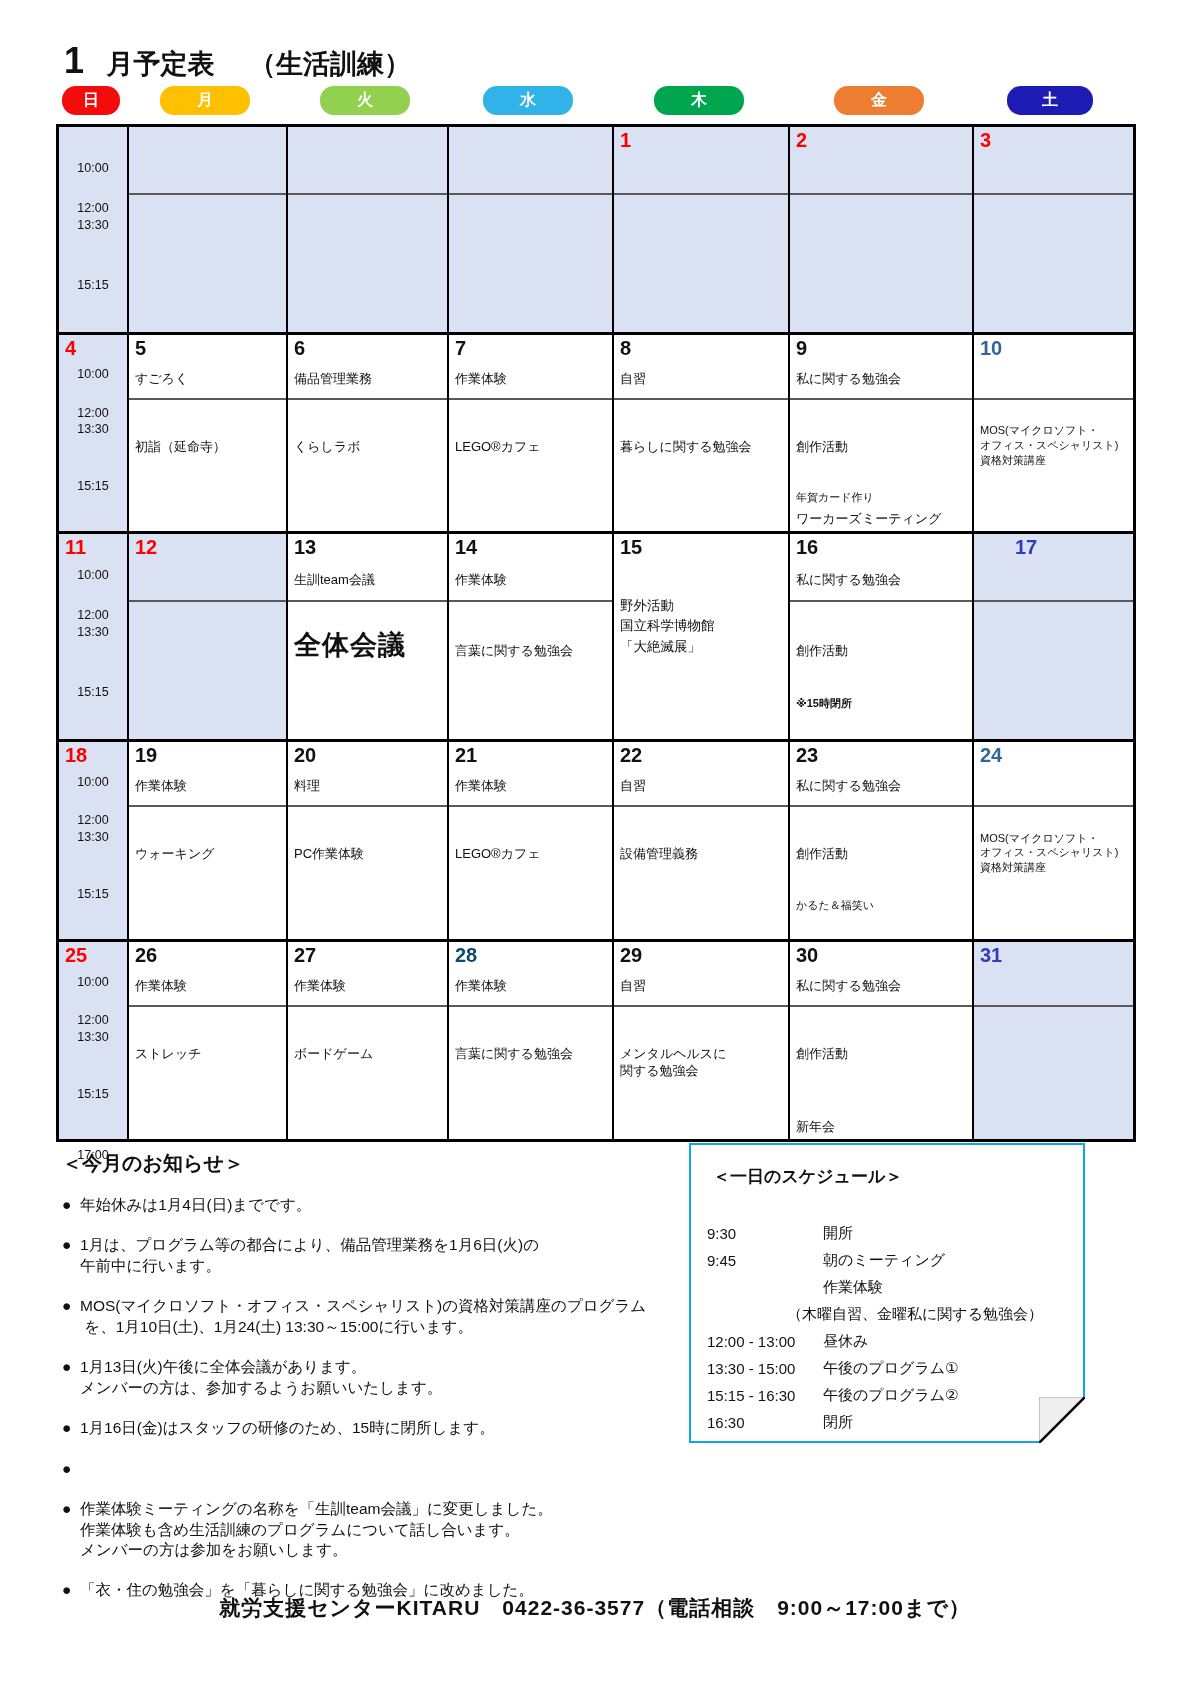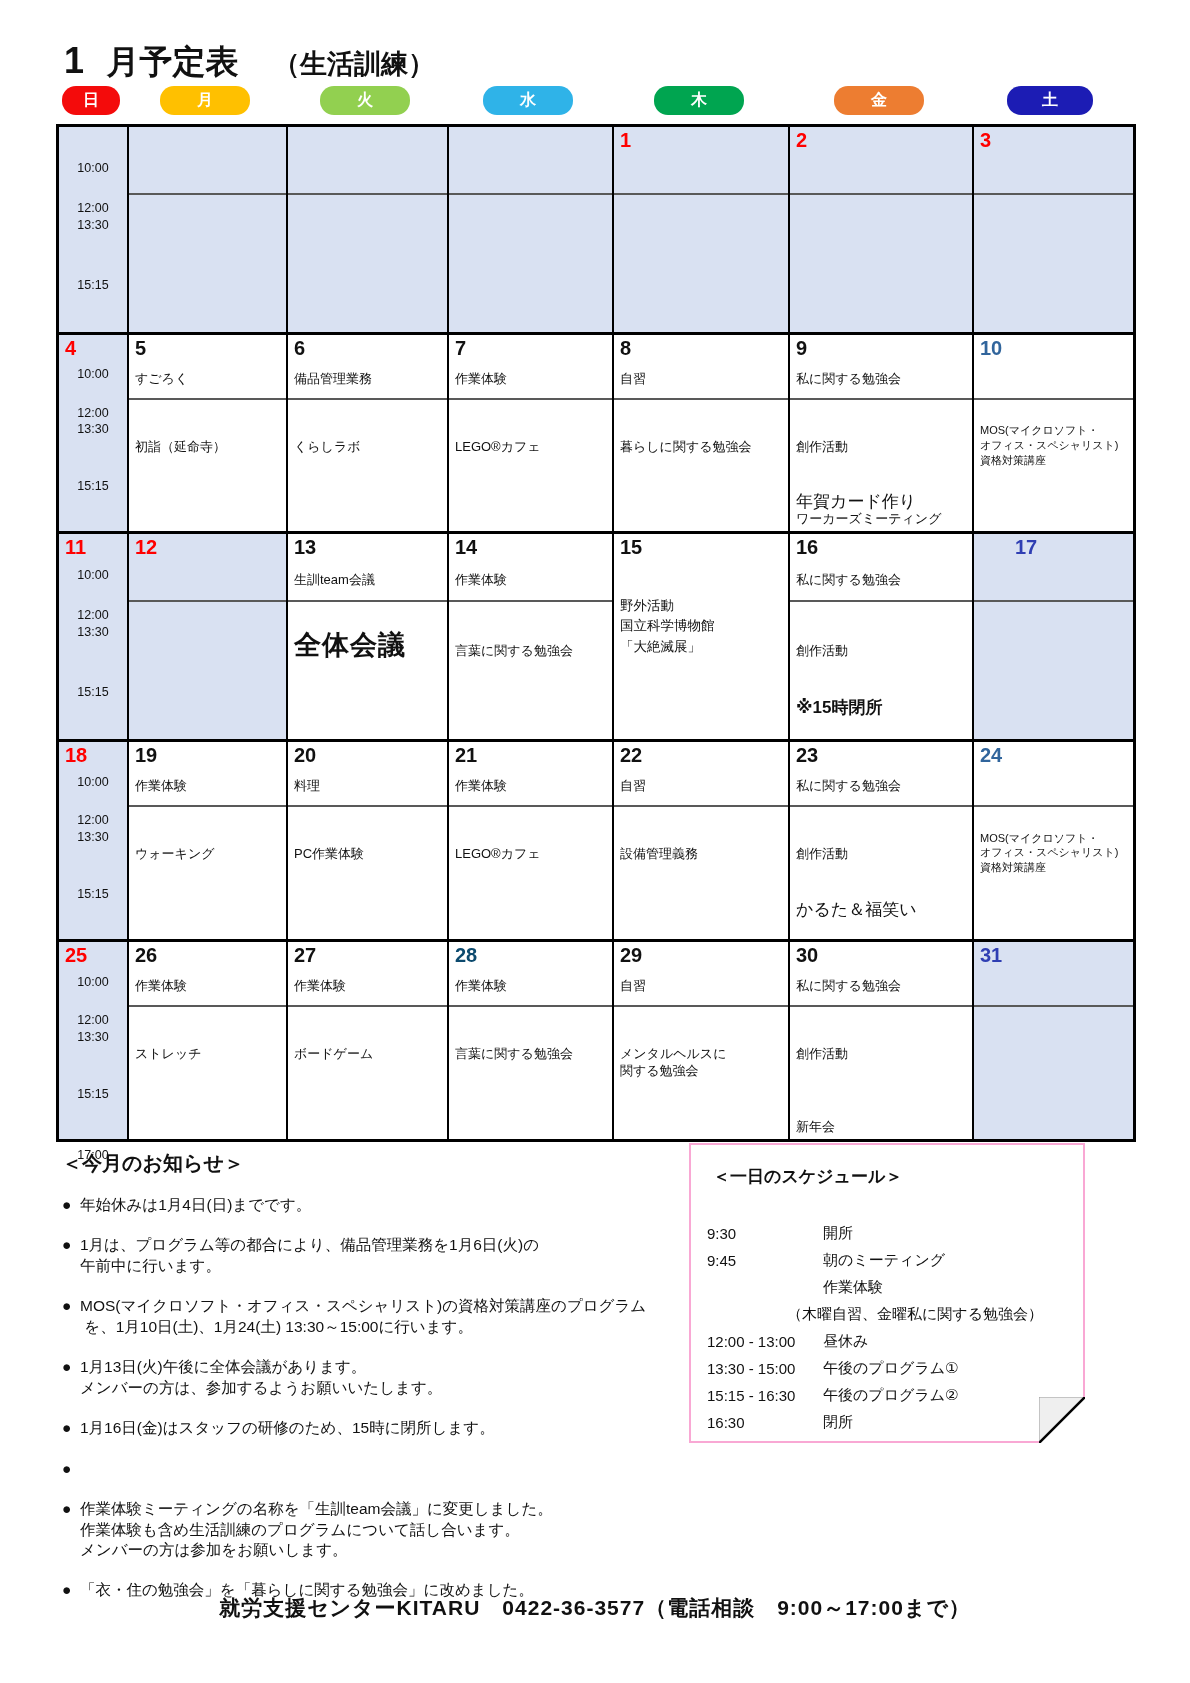--- a/index.html
+++ b/index.html
@@ -2,21 +2,21 @@
 <html><head>
 <meta charset="utf-8">
 <style>
   html,body{margin:0;padding:0;background:#fff;}
   body{font-family:"Liberation Sans","DejaVu Sans",sans-serif;color:#111;}
   #page{position:relative;width:1190px;height:1683px;background:#fff;overflow:hidden;}
 
   
   #title{position:absolute;left:64px;top:40px;white-space:nowrap;}
   #title .tnum{font-size:36px;font-weight:bold;letter-spacing:2px;}
-  #title .tmain{font-size:33px;font-weight:bold;margin-left:16px;}
+  #title .tmain{font-size:27px;font-weight:bold;margin-left:16px;}
   #title .tsub{font-size:27px;font-weight:bold;margin-left:30px;}
 
   
   .pill{position:absolute;top:86px;height:29px;border-radius:14px;color:#fff;
         font-weight:bold;font-size:16px;display:flex;align-items:center;justify-content:center;}
   .pill:nth-of-type(1){left:62px;width:58px;}
   .pill:nth-of-type(2){left:160px;width:90px;}
   .pill:nth-of-type(3){left:320px;width:90px;}
   .pill:nth-of-type(4){left:483px;width:90px;}
   .pill:nth-of-type(5){left:654px;width:90px;}
@@ -43,35 +43,35 @@
   .cell.c7{width:159px;}
   .cell.shaded{background:#D9E1F2;}
   .divider{position:absolute;left:0;right:0;top:32%;border-top:2px solid #595959;}
   .daynum{position:absolute;top:2px;left:6px;font-size:20px;font-weight:bold;line-height:1.1;}
   .timelabel{position:absolute;width:100%;text-align:center;font-size:12.5px;color:#111;}
   .t0{top:16.5%;} .t1{top:36%;} .t2{top:44.5%;} .t3{top:73.5%;} .t4{top:88%;margin-top:33px;}
   .am{position:absolute;top:18.5%;left:6px;right:3px;font-size:13px;line-height:1.25;white-space:pre-line;}
   .pm1{position:absolute;top:53%;left:6px;right:2px;font-size:13px;line-height:1.3;white-space:pre-line;}
   .pm1.big{top:46%;font-size:27px;font-weight:bold;letter-spacing:1px;white-space:nowrap;}
   .pm1.small{top:45%;font-size:11px;line-height:1.35;}
-  .pm2{position:absolute;top:79%;left:6px;right:2px;font-size:17px;white-space:pre-line;}
+  .pm2{position:absolute;top:79%;left:6px;right:2px;font-size:11px;white-space:pre-line;}
   .pm2.bold{font-weight:bold;}
   .pm3{position:absolute;top:89.5%;left:6px;right:2px;font-size:13px;white-space:pre-line;}
   .fullday{position:absolute;top:30%;left:6px;right:2px;font-size:13.5px;line-height:1.55;white-space:pre-line;}
 
   
   #announcements{position:absolute;left:62px;top:1150px;width:620px;}
   #announcements .ann-title{font-size:20px;font-weight:bold;margin-bottom:18px;}
   .ann-item{display:flex;margin-bottom:20px;font-size:15.5px;line-height:1.32;}
   .ann-bullet{flex:0 0 18px;}
   .ann-text{white-space:pre-wrap;}
 
   
   #schedule{position:absolute;left:689px;top:1143px;width:396px;height:300px;
-            border:2px solid #f9a8d4;background:#fff;box-sizing:border-box;}
+            border:2px solid #0ea5e9;background:#fff;box-sizing:border-box;}
   #schedule .sch-title{font-size:17px;font-weight:bold;padding:20px 0 0 22px;}
   #schedule .sch-rows{margin-top:32px;}
   .sch-row{display:flex;height:27px;align-items:center;font-size:15px;padding-left:16px;}
   .sch-time{width:116px;white-space:nowrap;}
   .sch-label{white-space:nowrap;}
   .sch-row.paren{padding-left:96px;}
   .fold{position:absolute;right:-2px;bottom:-2px;width:46px;height:46px;}
 
   
   #footer{position:absolute;left:0;top:1594px;width:100%;text-align:center;

